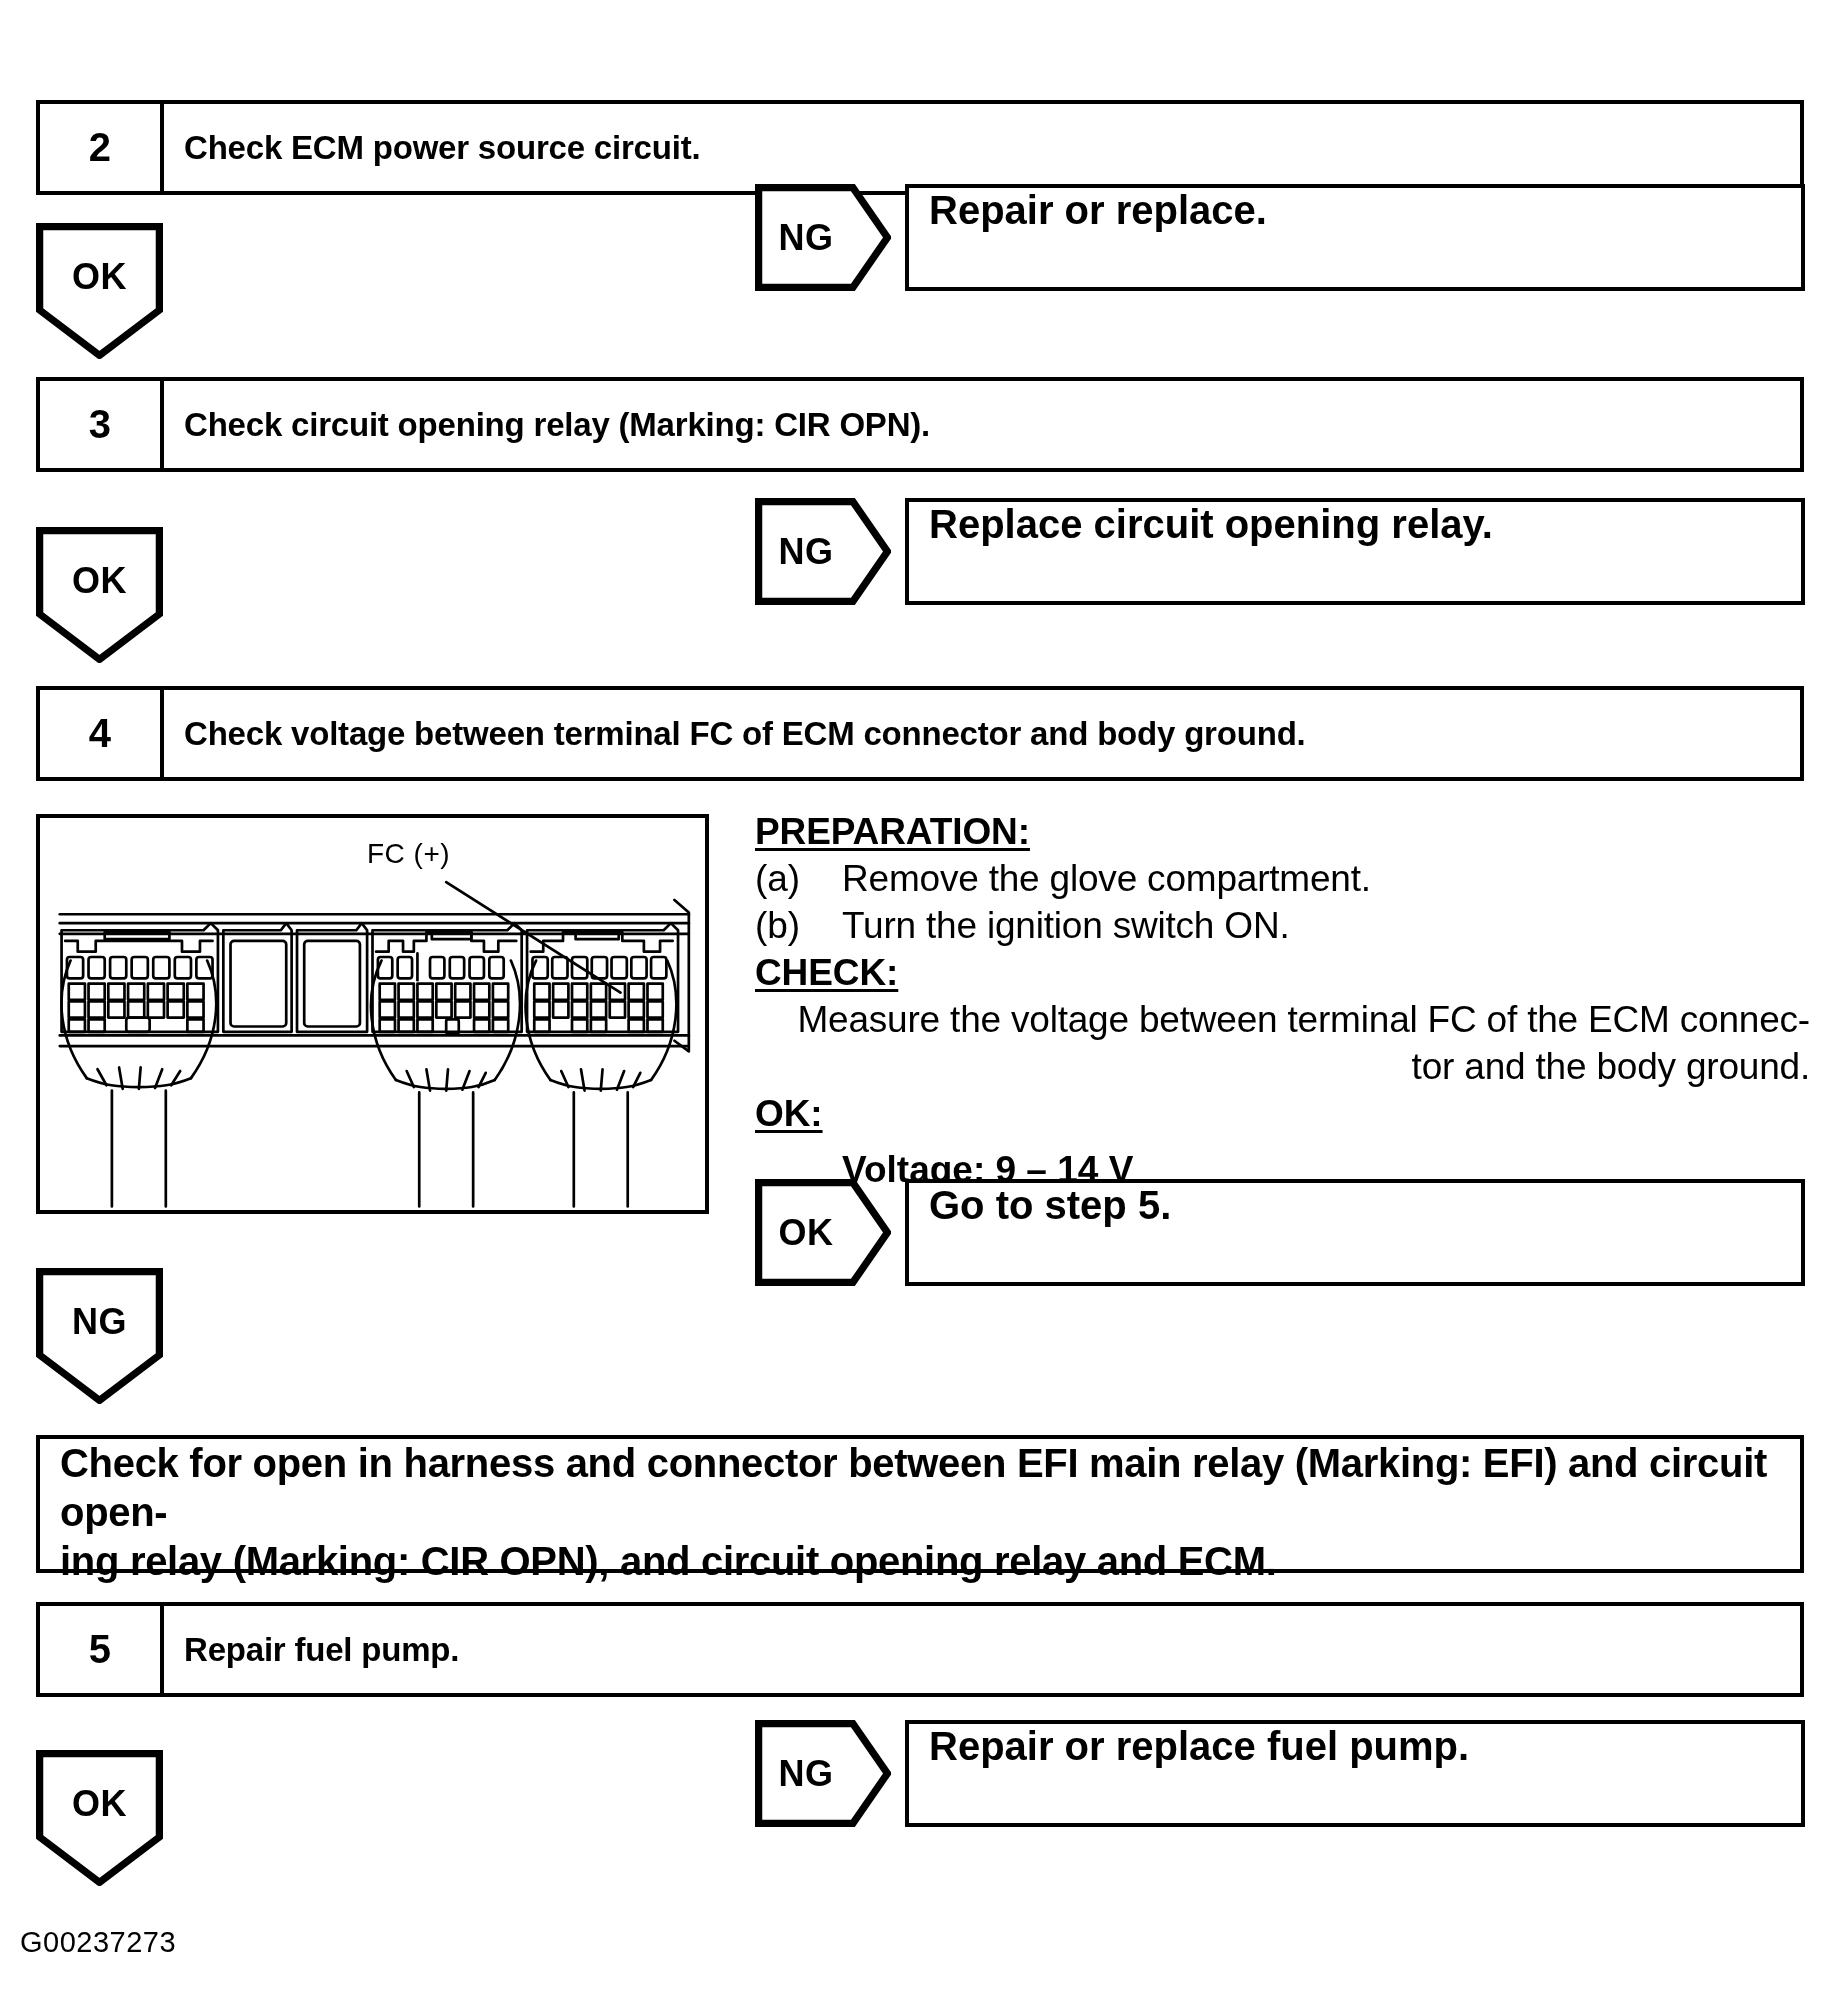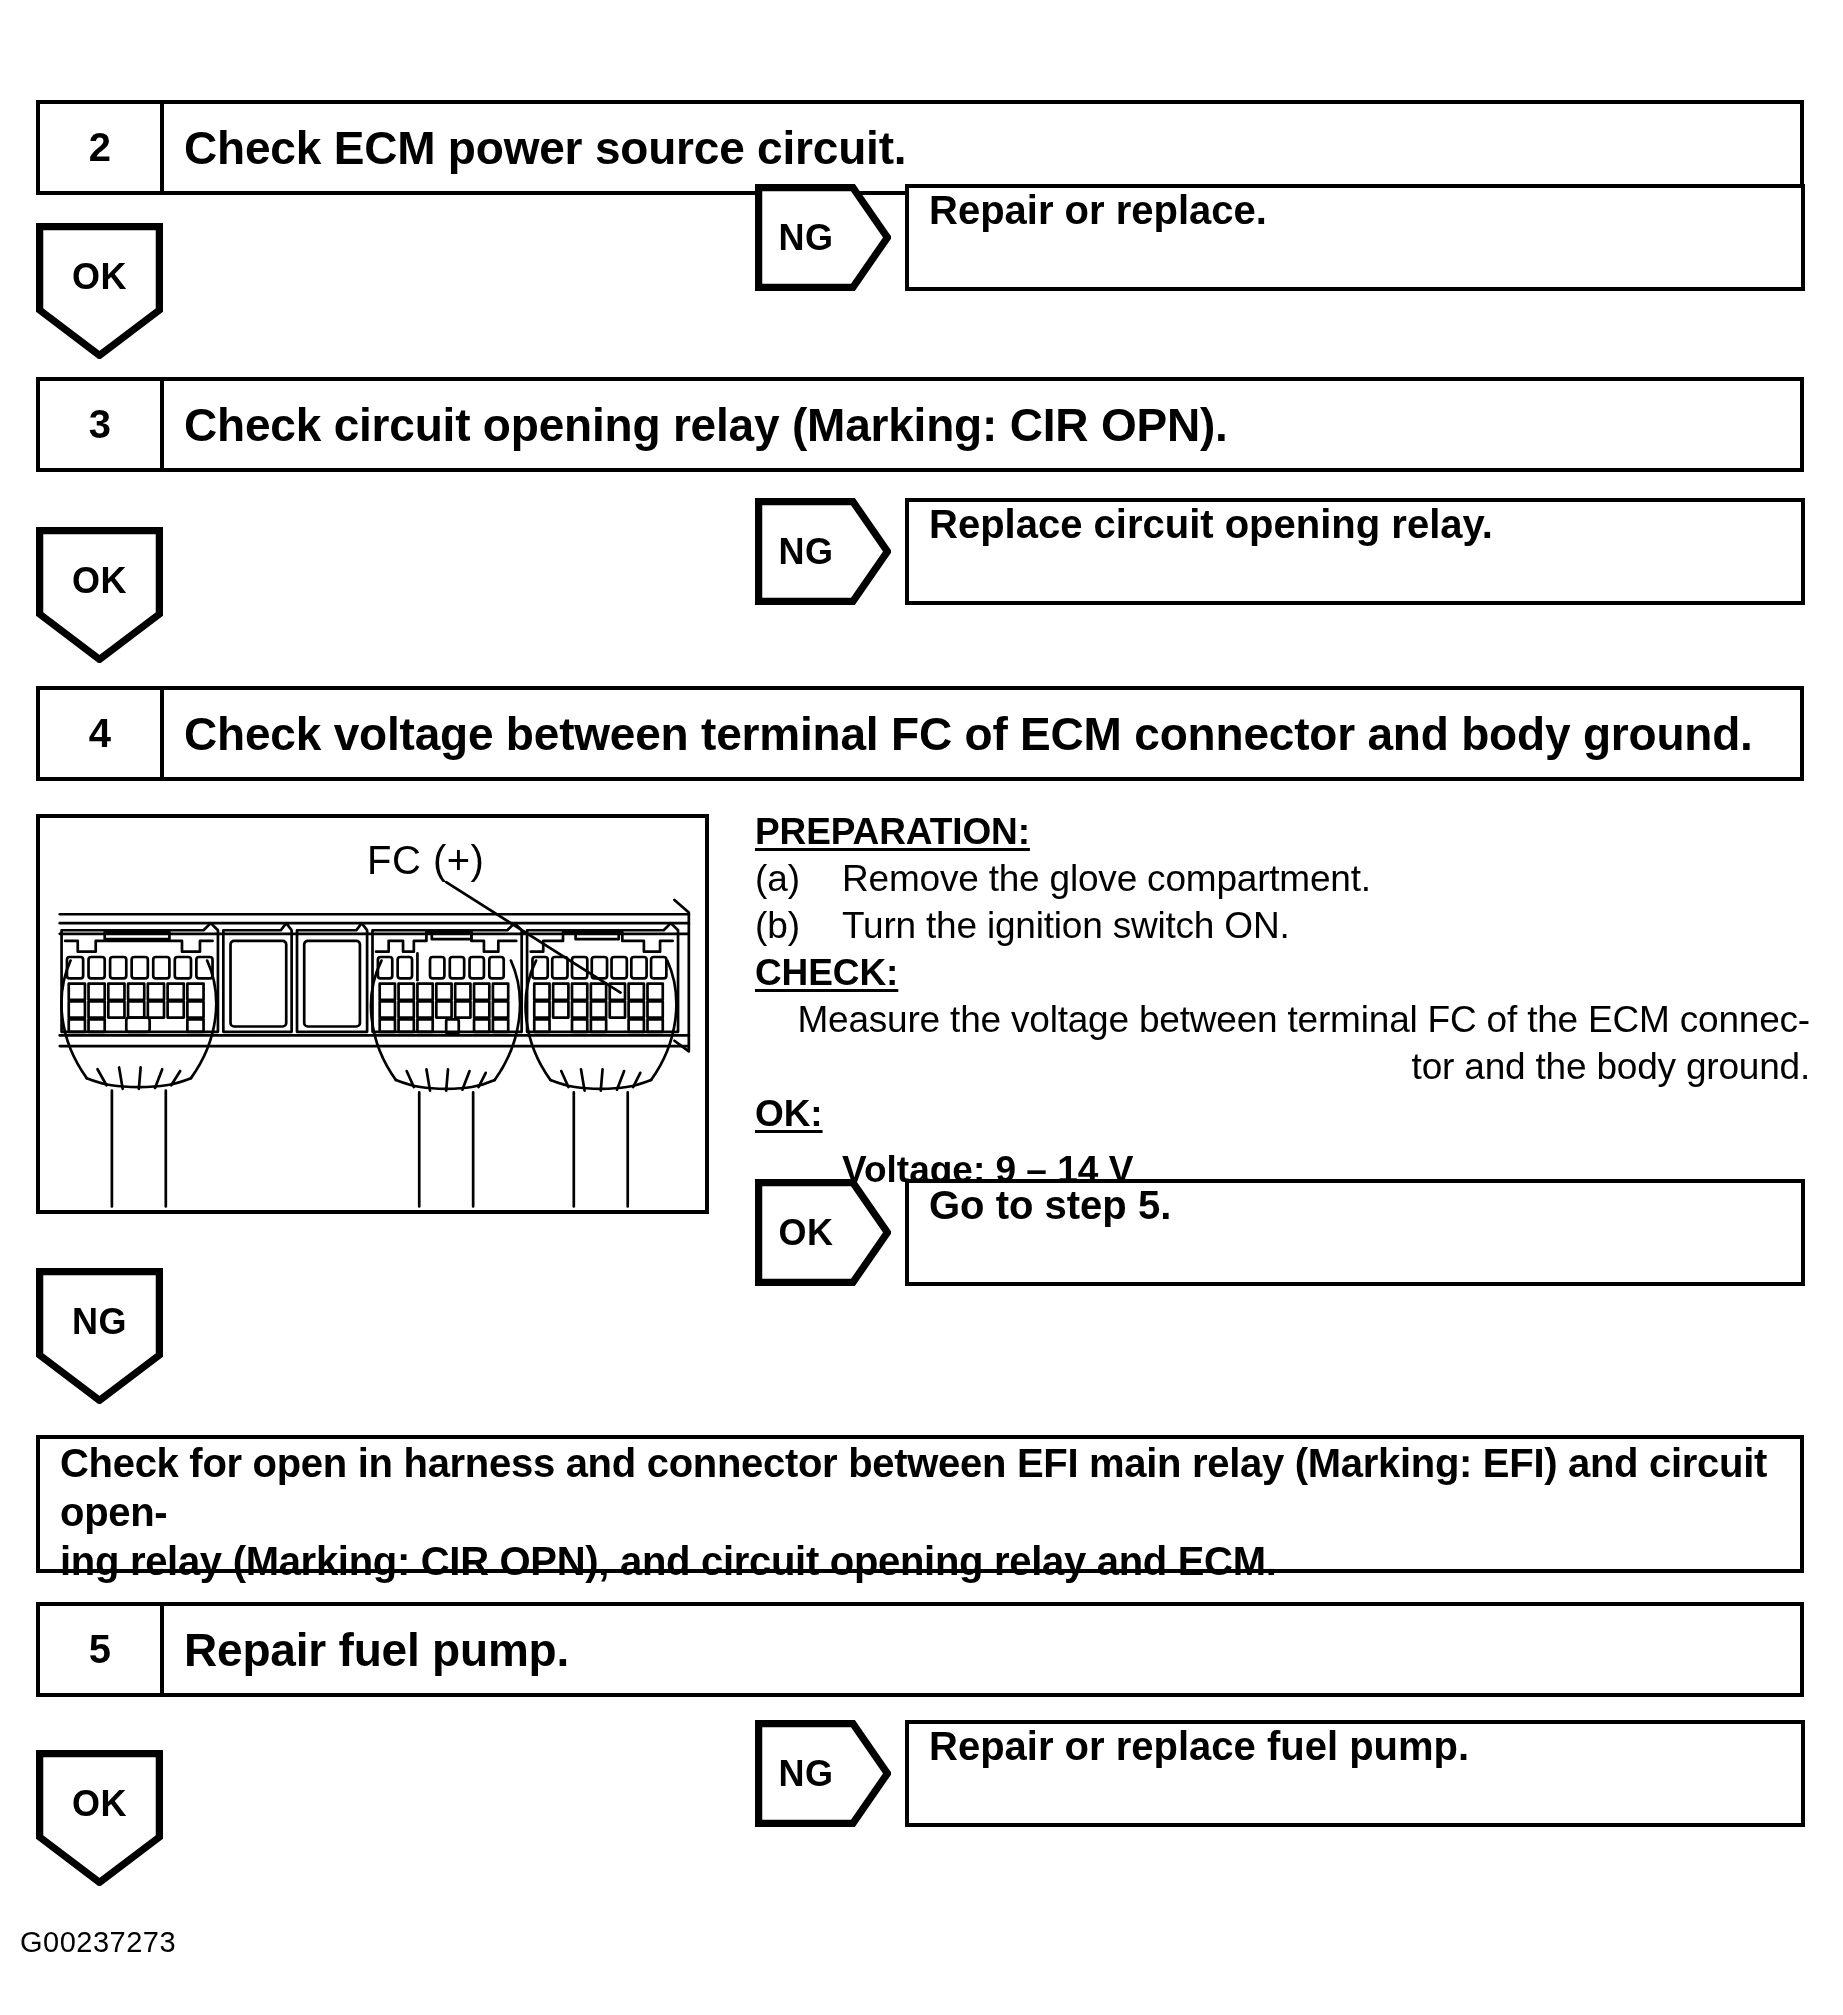--- a/index.html
+++ b/index.html
@@ -35,21 +35,21 @@
     align-items: center;
     justify-content: center;
     font-size: 40px;
     font-weight: bold;
     letter-spacing: 0.5px;
   }
   .step-title {
     display: flex;
     align-items: center;
     padding-left: 20px;
-    font-size: 46px;
+    font-size: 33px;
     font-weight: bold;
     letter-spacing: -0.2px;
     white-space: nowrap;
   }
   
   .result-box {
     position: absolute;
     box-sizing: border-box;
     border: 4.5px solid #000;
     background: #fff;
@@ -104,21 +104,21 @@
   
   .illus-frame {
     position: absolute;
     box-sizing: border-box;
     border: 4.5px solid #000;
     background: #fff;
   }
   .illus-frame svg { display: block; width: 100%; height: 100%; }
   .fc-label {
     position: absolute;
-    font-size: 40px;
+    font-size: 28px;
     font-weight: normal;
     letter-spacing: 0.5px;
     white-space: nowrap;
   }
   
   .proc {
     position: absolute;
     font-size: 37px;
     line-height: 1.27;
     letter-spacing: -0.1px;

